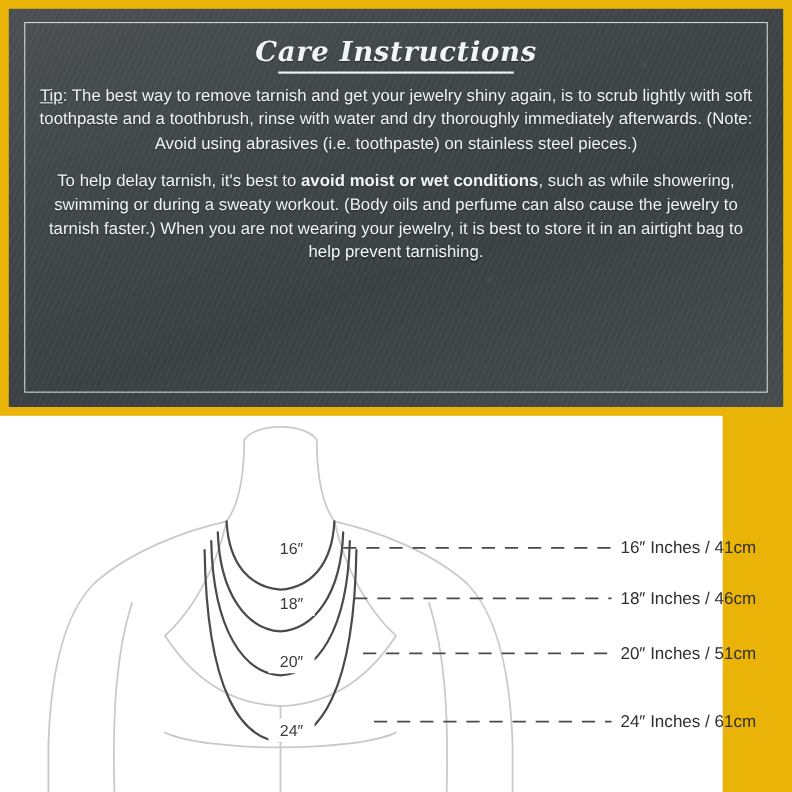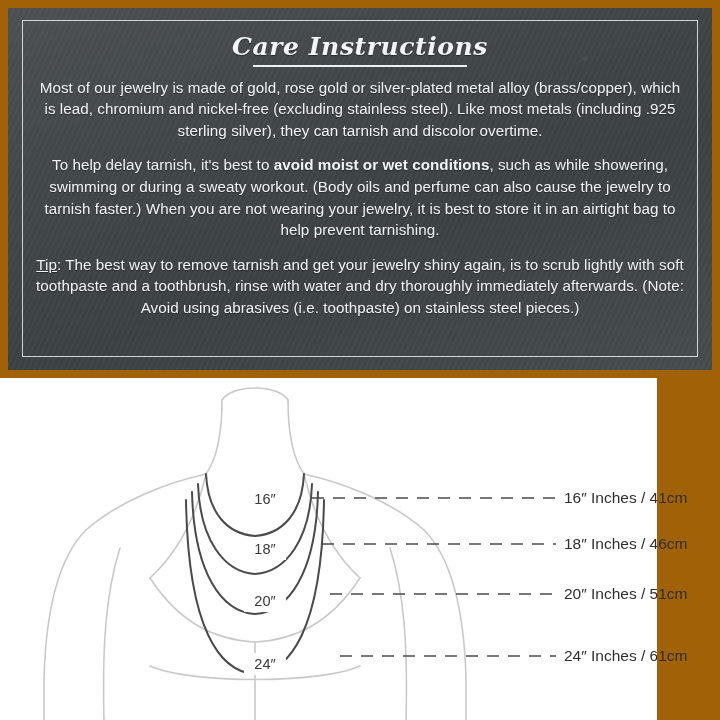--- a/index.html
+++ b/index.html
@@ -5,21 +5,21 @@
   * { box-sizing: border-box; margin: 0; padding: 0; }
   html, body {
     width: 720px; height: 720px;
     background: #ffffff;
     font-family: "Liberation Sans", sans-serif;
     overflow: hidden;
   }
   #page {
     position: relative;
     width: 720px; height: 720px;
-    background: #a16207;
+    background: #eab308;
   }
 
   
   .care-card {
     position: absolute;
     left: 8px; top: 8px;
     width: 704px; height: 362px;
     background:
       radial-gradient(circle at 18% 22%, rgba(255,255,255,0.05) 0 2px, transparent 3px),
       radial-gradient(circle at 62% 68%, rgba(255,255,255,0.04) 0 2px, transparent 3px),
@@ -99,25 +99,24 @@
 
 <div id="page">
 
   <div class="care-card">
     <div class="card-border"></div>
     <div class="card-inner">
 
       <div class="card-title">Care Instructions</div>
       <div class="title-rule"></div>
 
-      <p class="para">Most of our jewelry is made of gold, rose gold or silver-plated metal alloy (brass/copper), which is lead, chromium and nickel-free (excluding stainless steel). Like most metals (including .925 sterling silver), they can tarnish and discolor overtime.</p>
+
+      <p class="para"><span class="tip-label">Tip</span><span>: The best way to remove tarnish and get your jewelry shiny again, is to scrub lightly with soft toothpaste and a toothbrush, rinse with water and dry thoroughly immediately afterwards. (Note: Avoid using abrasives (i.e. toothpaste) on stainless steel pieces.)</span></p>
 
       <p class="para"><span>To help delay tarnish, it's best to </span><b>avoid moist or wet conditions</b><span>, such as while showering, swimming or during a sweaty workout. (Body oils and perfume can also cause the jewelry to tarnish faster.) When you are not wearing your jewelry, it is best to store it in an airtight bag to help prevent tarnishing.</span></p>
-
-      <p class="para"><span class="tip-label">Tip</span><span>: The best way to remove tarnish and get your jewelry shiny again, is to scrub lightly with soft toothpaste and a toothbrush, rinse with water and dry thoroughly immediately afterwards. (Note: Avoid using abrasives (i.e. toothpaste) on stainless steel pieces.)</span></p>
 
     </div>
   </div>
 
   <div class="length-chart">
     <svg width="720" height="342" viewBox="0 0 720 342" xmlns="http://www.w3.org/2000/svg">
 
       <g fill="none" stroke="#c9c9c9" stroke-width="1.6" stroke-linecap="round">
 
         <path d="M222 22 C222 60, 216 82, 206 96"></path>

